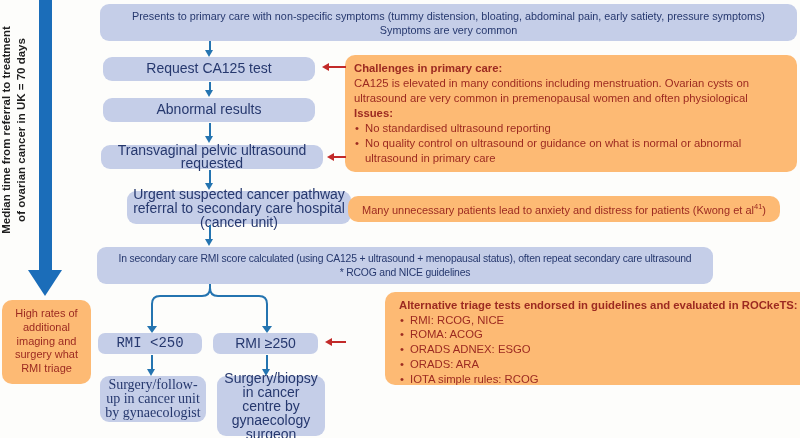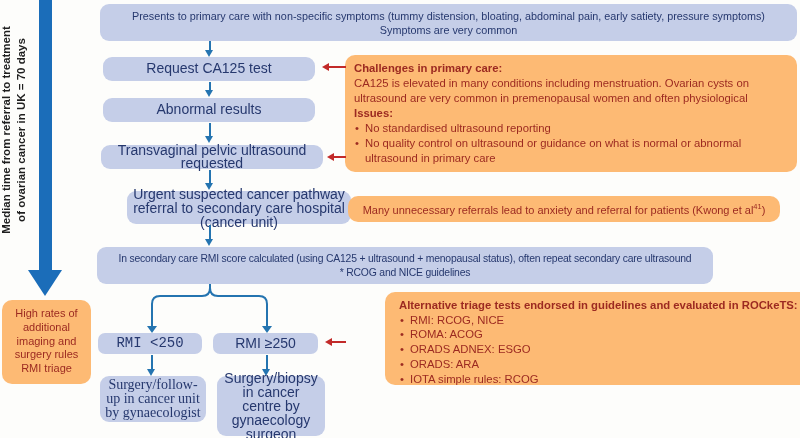--- a/index.html
+++ b/index.html
@@ -76,21 +76,21 @@
 <div class="canvas">
 
   <div class="v-label">
     <span>Median time from referral to treatment</span>
     <span>of ovarian cancer in UK = 70 days</span>
   </div>
   <div class="big-shaft"></div>
   <div class="big-head"></div>
 
   <div class="pbox" style="left:2px;top:300px;width:89px;height:84px;padding:7px 4px;text-align:center;font-size:11px;line-height:13.8px;">
-    <span>High rates of additional imaging and surgery rules RMI triage</span>
+    <span>High rates of additional imaging and surgery what RMI triage</span>
   </div>
 
   <div class="fbox" style="left:100px;top:4px;width:697px;height:37px;font-size:10.8px;line-height:14px;">
     <div>Presents to primary care with non-specific symptoms (tummy distension, bloating, abdominal pain, early satiety, pressure symptoms)</div>
     <div>Symptoms are very common</div>
   </div>
 
   <div class="vline" style="left:209px;top:41px;height:9px;"></div>
   <div class="vhead" style="left:205px;top:50px;"></div>
 
@@ -154,21 +154,21 @@
 
   <div class="pbox" style="left:345px;top:55px;width:452px;height:117px;padding:6px 9px;line-height:15px;">
     <b>Challenges in primary care:</b>
     <div>CA125 is elevated in many conditions including menstruation. Ovarian cysts on ultrasound are very common in premenopausal women and often physiological</div>
     <b>Issues:</b>
     <div class="bullet">No standardised ultrasound reporting</div>
     <div class="bullet">No quality control on ultrasound or guidance on what is normal or abnormal ultrasound in primary care</div>
   </div>
 
   <div class="pbox" style="left:348px;top:196px;width:432px;height:26px;display:flex;align-items:center;justify-content:center;font-size:11px;">
-    <span><span>Many unnecessary referrals lead to anxiety and referral for patients (Kwong et al</span><sup style="font-size:7.5px;">41</sup><span>)</span></span>
+    <span><span>Many unnecessary patients lead to anxiety and distress for patients (Kwong et al</span><sup style="font-size:7.5px;">41</sup><span>)</span></span>
   </div>
 
   <div class="pbox" style="left:345px;top:292px;width:528px;height:93px;padding:6px 14px;line-height:14.7px;margin-left:40px;">
     <b>Alternative triage tests endorsed in guidelines and evaluated in ROCkeTS:</b>
     <div class="bullet">RMI: RCOG, NICE</div>
     <div class="bullet">ROMA: ACOG</div>
     <div class="bullet">ORADS ADNEX: ESGO</div>
     <div class="bullet">ORADS: ARA</div>
     <div class="bullet">IOTA simple rules: RCOG</div>
   </div>

